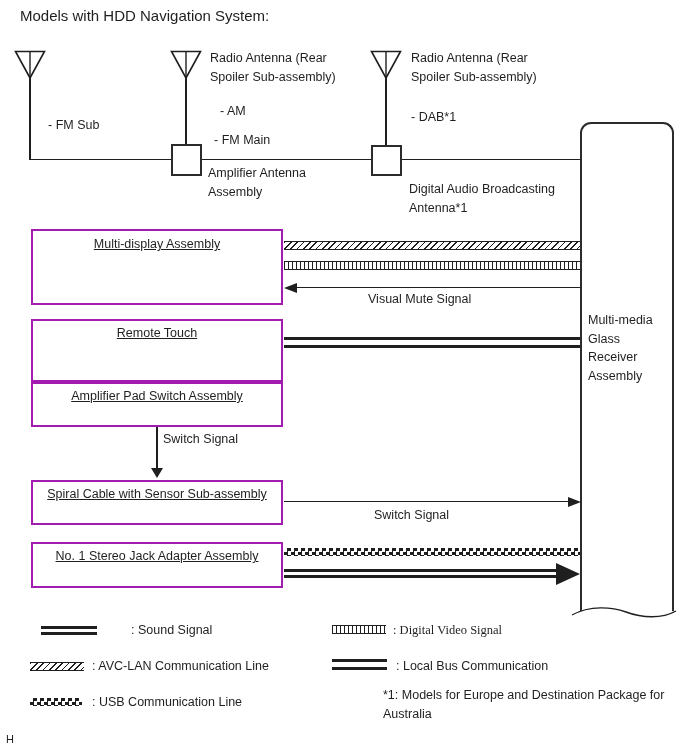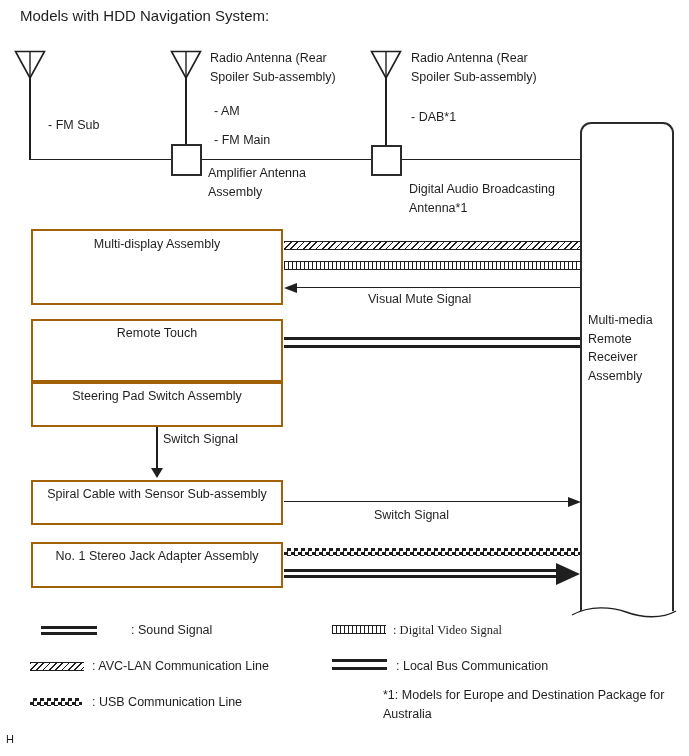--- a/index.html
+++ b/index.html
@@ -6,22 +6,22 @@
   html,body { background:#ffffff; }
   #canvas {
     position:relative; width:689px; height:756px; background:#ffffff;
     font-family:"Liberation Sans","DejaVu Sans",sans-serif;
     color:#1f1f1f; overflow:hidden;
   }
   .abs { position:absolute; }
   .txt { font-size:12.5px; line-height:18.5px; color:#1f1f1f; }
   .title { font-size:15px; line-height:20px; color:#1f1f1f;margin-left:12px; }
   .box {
-    position:absolute; border:2px solid #a16207; background:#fff;
-    text-align:center; padding-top:6px; font-size:12.5px; color:#1f1f1f;
+    position:absolute; border:2px solid #a21caf; background:#fff;
+    text-align:center; padding-top:6px; font-size:12.5px; color:#1f1f1f;text-decoration:underline;
   }
   .smallbox { position:absolute; border:2px solid #2b2b2b; background:#fff; }
   .hline { position:absolute; height:0; border-top:1.5px solid #1f1f1f; }
   .vline { position:absolute; width:1.5px; background:#1f1f1f; }
   .band-avc {
     position:absolute; height:9px; border-top:1px solid #1f1f1f; border-bottom:1px solid #1f1f1f;
     background:repeating-linear-gradient(135deg,#1f1f1f 0,#1f1f1f 1.2px,#ffffff 1.2px,#ffffff 4.5px);
   }
   .band-dv {
     position:absolute; height:9px; border-top:1px solid #1f1f1f; border-bottom:1px solid #1f1f1f;
@@ -76,42 +76,42 @@
   <div class="hline" style="left:29px; top:159px; width:143px;"></div>
   <div class="hline" style="left:202px; top:159px; width:170px;"></div>
   <div class="hline" style="left:402px; top:159px; width:179px;"></div>
 
   <div class="smallbox" style="left:171px; top:144px; width:31px; height:32px;"></div>
   <div class="smallbox" style="left:371px; top:145px; width:31px; height:31px;"></div>
 
   <div class="abs txt" style="left:48px; top:116px;">- FM Sub</div>
 
   <div class="abs txt" style="left:210px; top:49px; width:145px;">Radio Antenna (Rear Spoiler Sub-assembly)</div>
-  <div class="abs txt" style="left:214px; top:102px;">- AM</div>
+  <div class="abs txt" style="left:220px; top:102px;">- AM</div>
   <div class="abs txt" style="left:214px; top:131px;">- FM Main</div>
   <div class="abs txt" style="left:208px; top:164px; width:118px;">Amplifier Antenna Assembly</div>
 
   <div class="abs txt" style="left:411px; top:49px; width:145px;">Radio Antenna (Rear Spoiler Sub-assembly)</div>
   <div class="abs txt" style="left:411px; top:108px;">- DAB*1</div>
   <div class="abs txt" style="left:409px; top:180px; width:175px;">Digital Audio Broadcasting Antenna*1</div>
 
   <div class="receiver"></div>
   <svg class="abs" style="left:568px; top:602px;" width="112" height="22" viewBox="0 0 112 22">
     <path d="M4,13 C 22,3 44,5 58,10 C 74,16 94,17 108,9" fill="#ffffff" stroke="#1f1f1f" stroke-width="1.4"></path>
   </svg>
-  <div class="abs txt" style="left:588px; top:311px; width:82px;">Multi-media Remote Receiver Assembly</div>
+  <div class="abs txt" style="left:588px; top:311px; width:82px;">Multi-media Glass Receiver Assembly</div>
 
   <div class="box" style="left:31px; top:229px; width:252px; height:76px;">
     <span>Multi-display Assembly</span>
   </div>
   <div class="box" style="left:31px; top:319px; width:252px; height:63px; padding-top:5px;">
     <span>Remote Touch</span>
   </div>
   <div class="box" style="left:31px; top:382px; width:252px; height:45px; padding-top:5px;">
-    <span>Steering Pad Switch Assembly</span>
+    <span>Amplifier Pad Switch Assembly</span>
   </div>
   <div class="box" style="left:31px; top:480px; width:252px; height:45px; padding-top:5px;">
     <span>Spiral Cable with Sensor Sub-assembly</span>
   </div>
   <div class="box" style="left:31px; top:542px; width:252px; height:46px; padding-top:5px;">
     <span>No. 1 Stereo Jack Adapter Assembly</span>
   </div>
 
   <div class="band-avc" style="left:284px; top:241px; width:296px;"></div>
   <div class="band-dv" style="left:284px; top:261px; width:296px;"></div>

